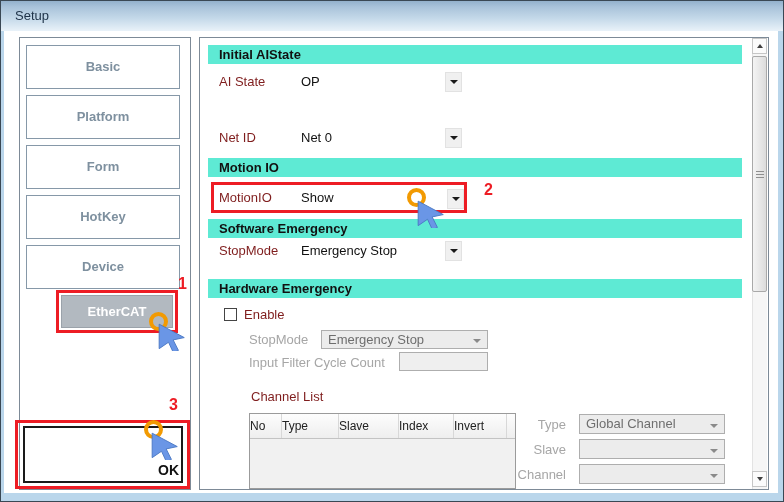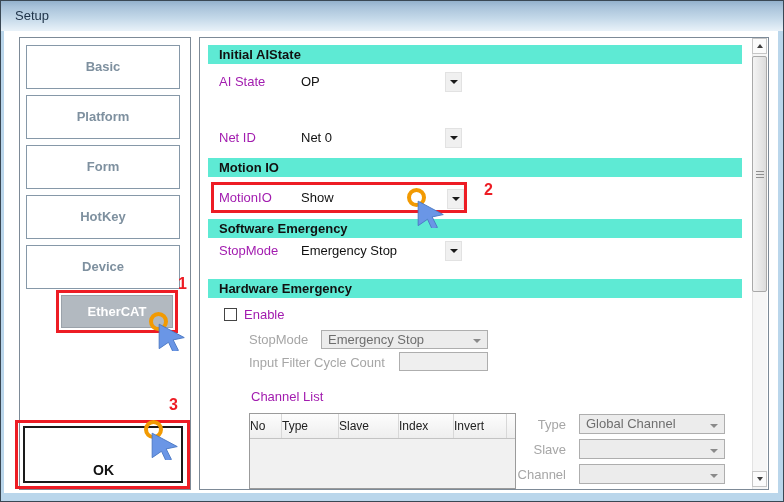--- a/index.html
+++ b/index.html
@@ -20,25 +20,25 @@
   .panel{border:1px solid #7d8a97;background:#ffffff;}
   #sidebar-panel{left:18px;top:36px;width:172px;height:453px;}
   #main-panel{left:198px;top:36px;width:570px;height:453px;}
   
   .side-btn{left:25px;width:154px;height:44px;border:1px solid #8698a8;background:#fff;
     color:#7e909f;font-weight:bold;font-size:13px;text-align:center;line-height:42px;cursor:default;}
   #ethercat-btn{left:60px;top:294px;width:112px;height:33px;background:#b2b9c0;border:1px solid #9aa2aa;
     color:#ffffff;font-weight:bold;font-size:13px;text-align:center;line-height:31px;}
   
   #ok-box{left:22px;top:425px;width:160px;height:57px;border:2px solid #1a1a1a;background:#fff;}
-  #ok-label{left:60px;top:461px;width:86px;text-align:left;font-size:14px;font-weight:bold;color:#111;}
+  #ok-label{left:60px;top:461px;width:86px;text-align:right;font-size:14px;font-weight:bold;color:#111;}
   
   .band{left:207px;width:534px;height:19px;background:#5eead4;
     font-size:13px;font-weight:bold;color:#111;padding-left:11px;line-height:19px;}
-  .row-label{font-size:13px;color:#a21caf;}
+  .row-label{font-size:13px;color:#7f1d1d;}
   .row-value{font-size:13px;color:#111;}
   .dis{color:#a6a6a6;}
   
   .ddbtn{width:17px;height:20px;background:#f0f0f0;border:1px solid #e2e2e2;
     display:flex;align-items:center;justify-content:center;}
   .caret{width:0;height:0;border-left:4px solid transparent;border-right:4px solid transparent;
     border-top:4px solid #1a1a1a;}
   .caret.gray{border-top-color:#8a8a8a;}
   
   .combo-dis{background:#ececec;border:1px solid #aeaeae;color:#6e6e6e;font-size:13px;

